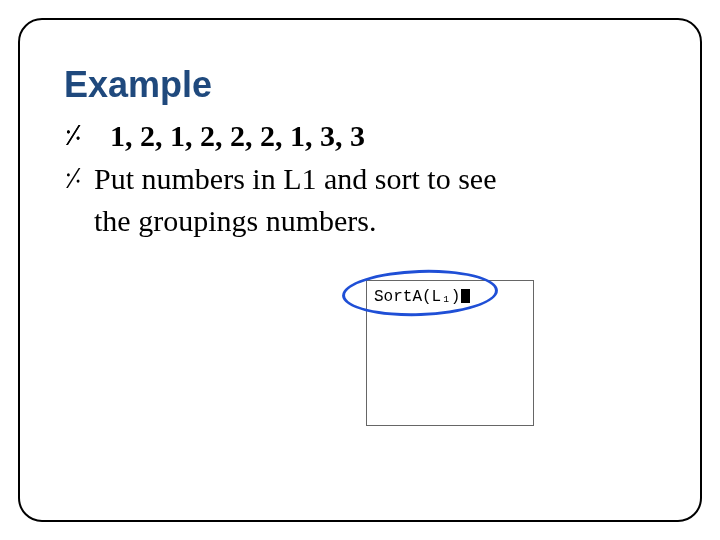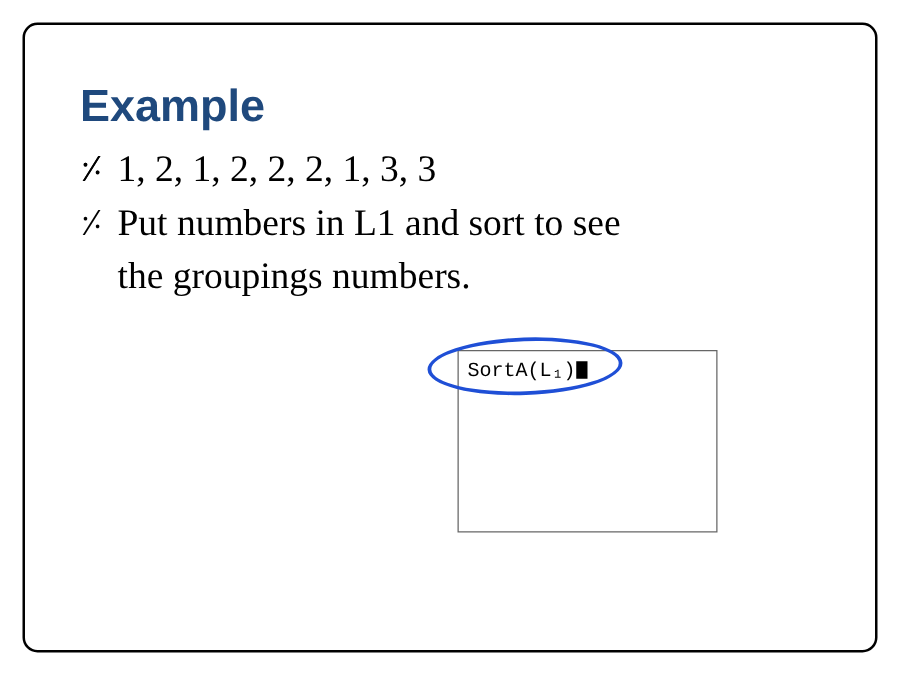--- a/index.html
+++ b/index.html
@@ -2,21 +2,21 @@
 <html><head>
 <meta charset="utf-8">
 <style>
   * { box-sizing: border-box; margin: 0; padding: 0; }
   html, body { width: 720px; height: 540px; background: #fff; font-family: "Times New Roman", Times, serif; }
   .slide {
     position: absolute;
     left: 18px; top: 18px;
     width: 684px; height: 504px;
     border: 2px solid #000;
-    border-radius: 12px;
+    border-radius: 24px;
     background: #fff;
     overflow: visible;
   }
   .content {
     position: absolute;
     left: 44px; top: 44px; right: 44px;
   }
   .title {
     font-family: Arial, Helvetica, sans-serif;
     font-weight: bold;
@@ -35,25 +35,25 @@
     margin-bottom: 2px;
   }
   .bullet .mark {
     position: absolute;
     left: 0; top: 0;
     font-family: Arial, sans-serif;
     font-size: 28px;
     line-height: 1.4;
   }
   .bullet.cont { padding-left: 30px; }
-  .bullet .text.bold { font-weight: normal; }
+  .bullet .text.bold { font-weight: bold; margin-left: 16px; }
   .calc-box {
     position: absolute;
     left: 346px; top: 260px;
-    width: 208px; height: 146px;
+    width: 168px; height: 146px;
     border: 1px solid #666;
     background: #fff;
   }
   .calc-inner {
     position: absolute;
     left: 3px; top: 3px; right: 3px; bottom: 3px;
     background: #fff;
   }
   .calc-text {
     position: absolute;

